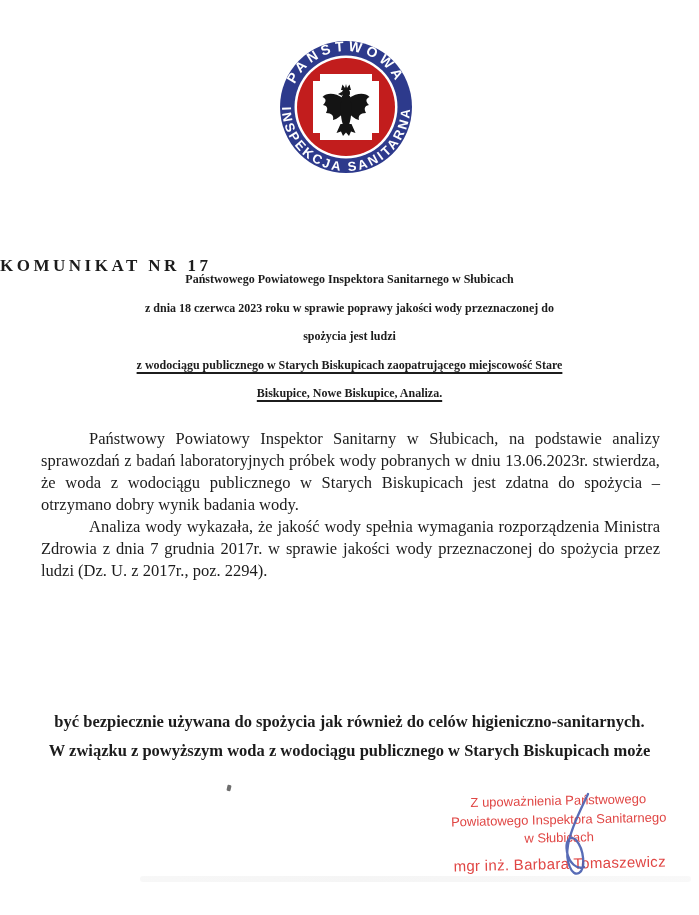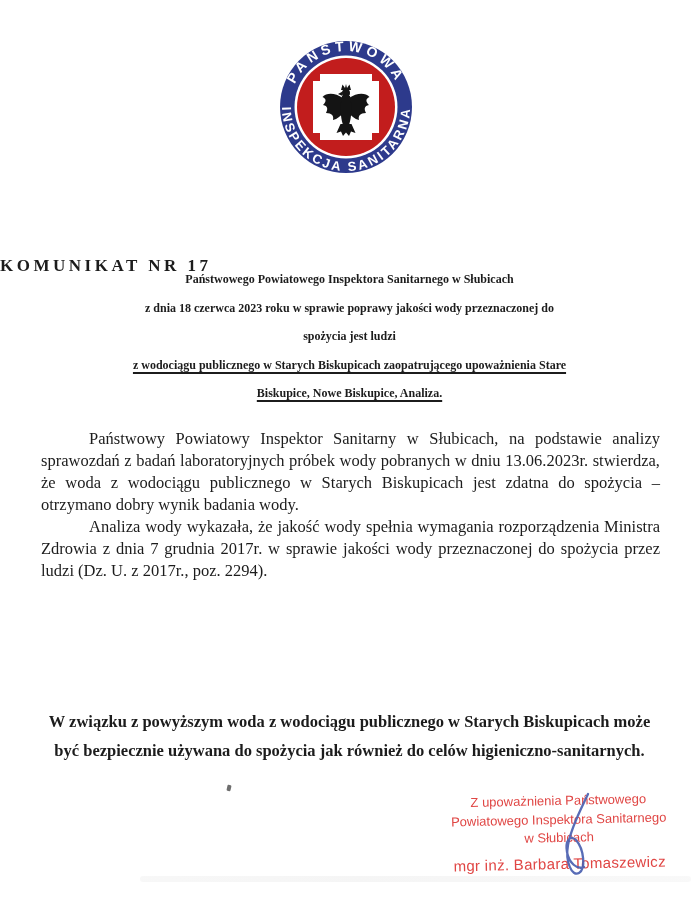--- a/index.html
+++ b/index.html
@@ -129,32 +129,32 @@
       </text>
     </svg>
   </div>
 
   <div class="doc-title">KOMUNIKAT NR 17</div>
 
   <div class="doc-subtitle">
     <div>Państwowego Powiatowego Inspektora Sanitarnego w Słubicach</div>
     <div>z dnia 18 czerwca 2023 roku w sprawie poprawy jakości wody przeznaczonej do</div>
     <div>spożycia jest ludzi</div>
-    <div class="u">z wodociągu publicznego w Starych Biskupicach zaopatrującego upoważnienia Stare</div>
+    <div class="u">z wodociągu publicznego w Starych Biskupicach zaopatrującego miejscowość Stare</div>
     <div class="u">Biskupice, Nowe Biskupice, Analiza.</div>
   </div>
 
   <div class="doc-body">
     <p>Państwowy Powiatowy Inspektor Sanitarny w Słubicach, na podstawie analizy sprawozdań z badań laboratoryjnych próbek wody pobranych w dniu 13.06.2023r. stwierdza, że woda z wodociągu publicznego w Starych Biskupicach jest zdatna do spożycia – otrzymano dobry wynik badania wody.</p>
     <p>Analiza wody wykazała, że jakość wody spełnia wymagania rozporządzenia Ministra Zdrowia z dnia 7 grudnia 2017r. w sprawie jakości wody przeznaczonej do spożycia przez ludzi (Dz. U. z 2017r., poz. 2294).</p>
   </div>
 
   <div class="doc-conclusion">
+    <div>być bezpiecznie używana do spożycia jak również do celów higieniczno-sanitarnych.</div>
     <div>W związku z powyższym woda z wodociągu publicznego w Starych Biskupicach może</div>
-    <div>być bezpiecznie używana do spożycia jak również do celów higieniczno-sanitarnych.</div>
   </div>
 
   <div class="speck"></div>
 
   <div class="stamp">
     <div>Z upoważnienia Państwowego</div>
     <div>Powiatowego Inspektora Sanitarnego</div>
     <div>w Słubicach</div>
     <div class="stamp-name">mgr inż. Barbara Tomaszewicz</div>
   </div>

